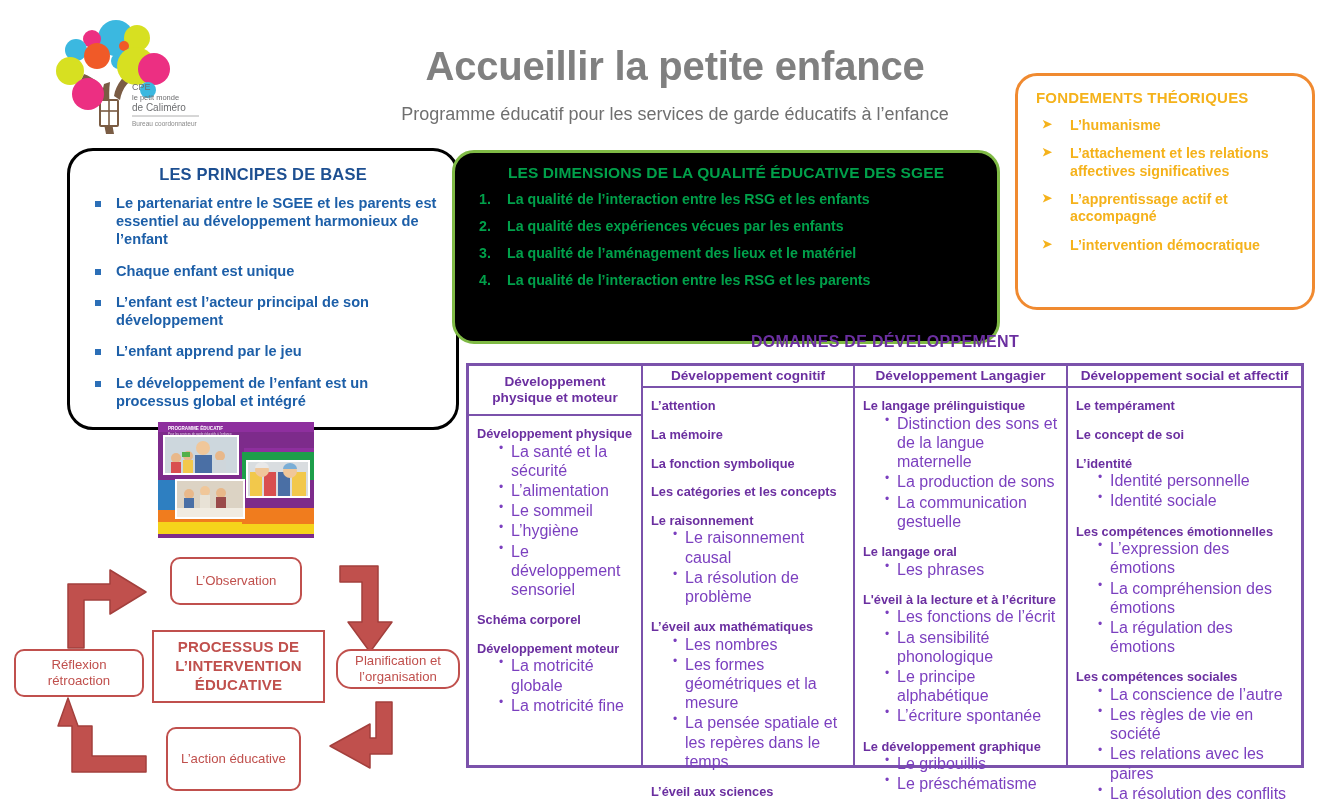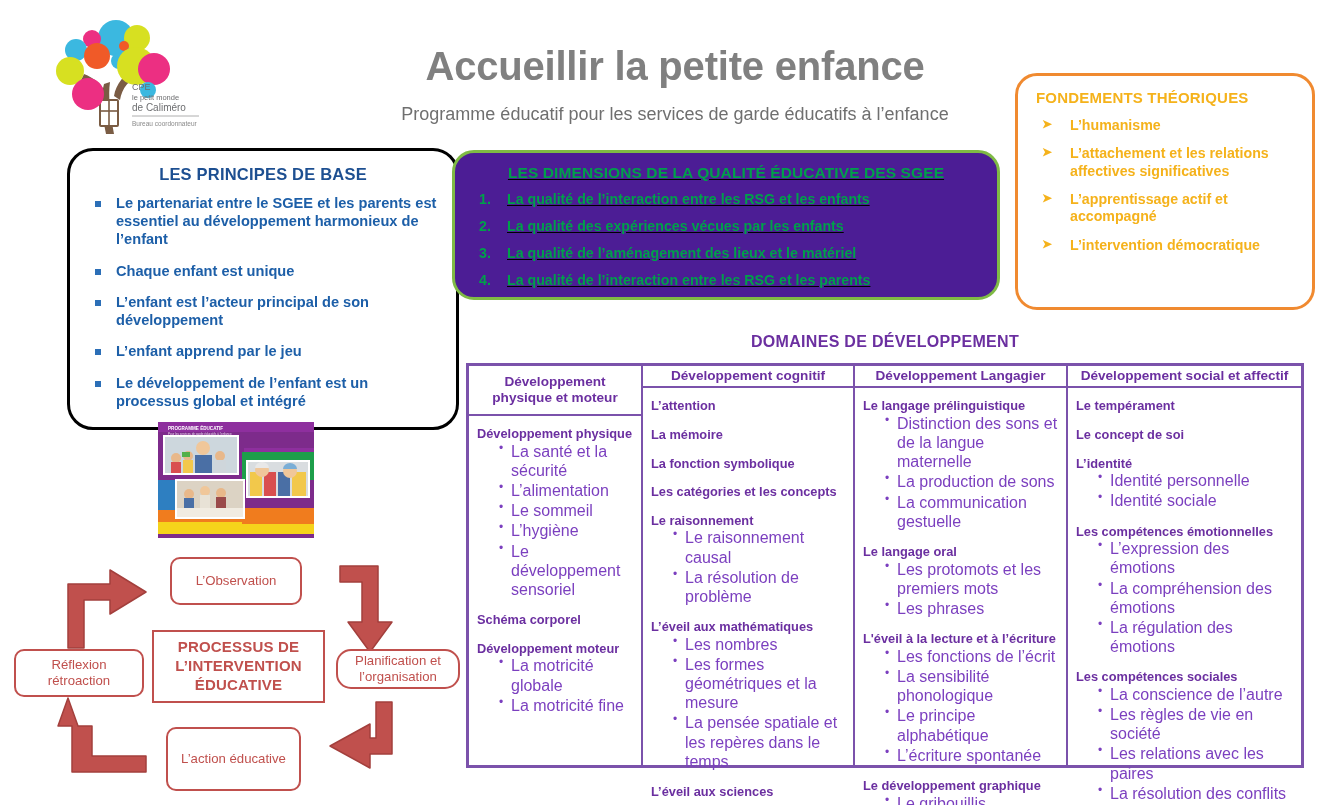--- a/index.html
+++ b/index.html
@@ -42,22 +42,22 @@
     position: relative; padding-left: 24px; margin-bottom: 13px;
     font-size: 14.6px; font-weight: bold; color: #1d5fa8; line-height: 1.25;
   }
   #principles li::before {
     content: ""; position: absolute; left: 3px; top: 7px;
     width: 6px; height: 6px; background: #2c6fb7;
   }
 
   
   #dimensions {
-    position: absolute; left: 452px; top: 150px; width: 548px; height: 150px;
-    border: 3px solid #7fba45; border-radius: 22px; background: #4c1d95; text-decoration: underline;
+    position: absolute; left: 452px; top: 150px; width: 548px; height: 194px;
+    border: 3px solid #7fba45; border-radius: 22px; background: #000000;
   }
   #dimensions h2 {
     margin: 11px 0 9px 0; text-align: center;
     font-size: 15.5px; font-weight: bold; color: #00a04a; letter-spacing: 0.1px;
   }
   #dimensions ol { list-style: none; margin: 0; padding: 0 12px 0 22px; counter-reset: dim; }
   #dimensions li {
     position: relative; padding-left: 30px; margin-bottom: 10px;
     font-size: 14.2px; font-weight: bold; color: #00a04a; line-height: 1.2;
     counter-increment: dim;
@@ -366,21 +366,20 @@
         <div class="grp-title">Le langage prélinguistique</div>
         <ul>
           <li>Distinction des sons et de la langue maternelle</li>
           <li>La production de sons</li>
           <li>La communication gestuelle</li>
         </ul>
       </div>
       <div class="grp spaced">
         <div class="grp-title">Le langage oral</div>
         <ul>
-          <li>Les protomots et les premiers mots</li>
           <li>Les phrases</li>
         </ul>
       </div>
       <div class="grp spaced">
         <div class="grp-title">L'éveil à la lecture et à l’écriture</div>
         <ul>
           <li>Les fonctions de l’écrit</li>
           <li>La sensibilité phonologique</li>
           <li>Le principe alphabétique</li>
           <li>L’écriture spontanée</li>

